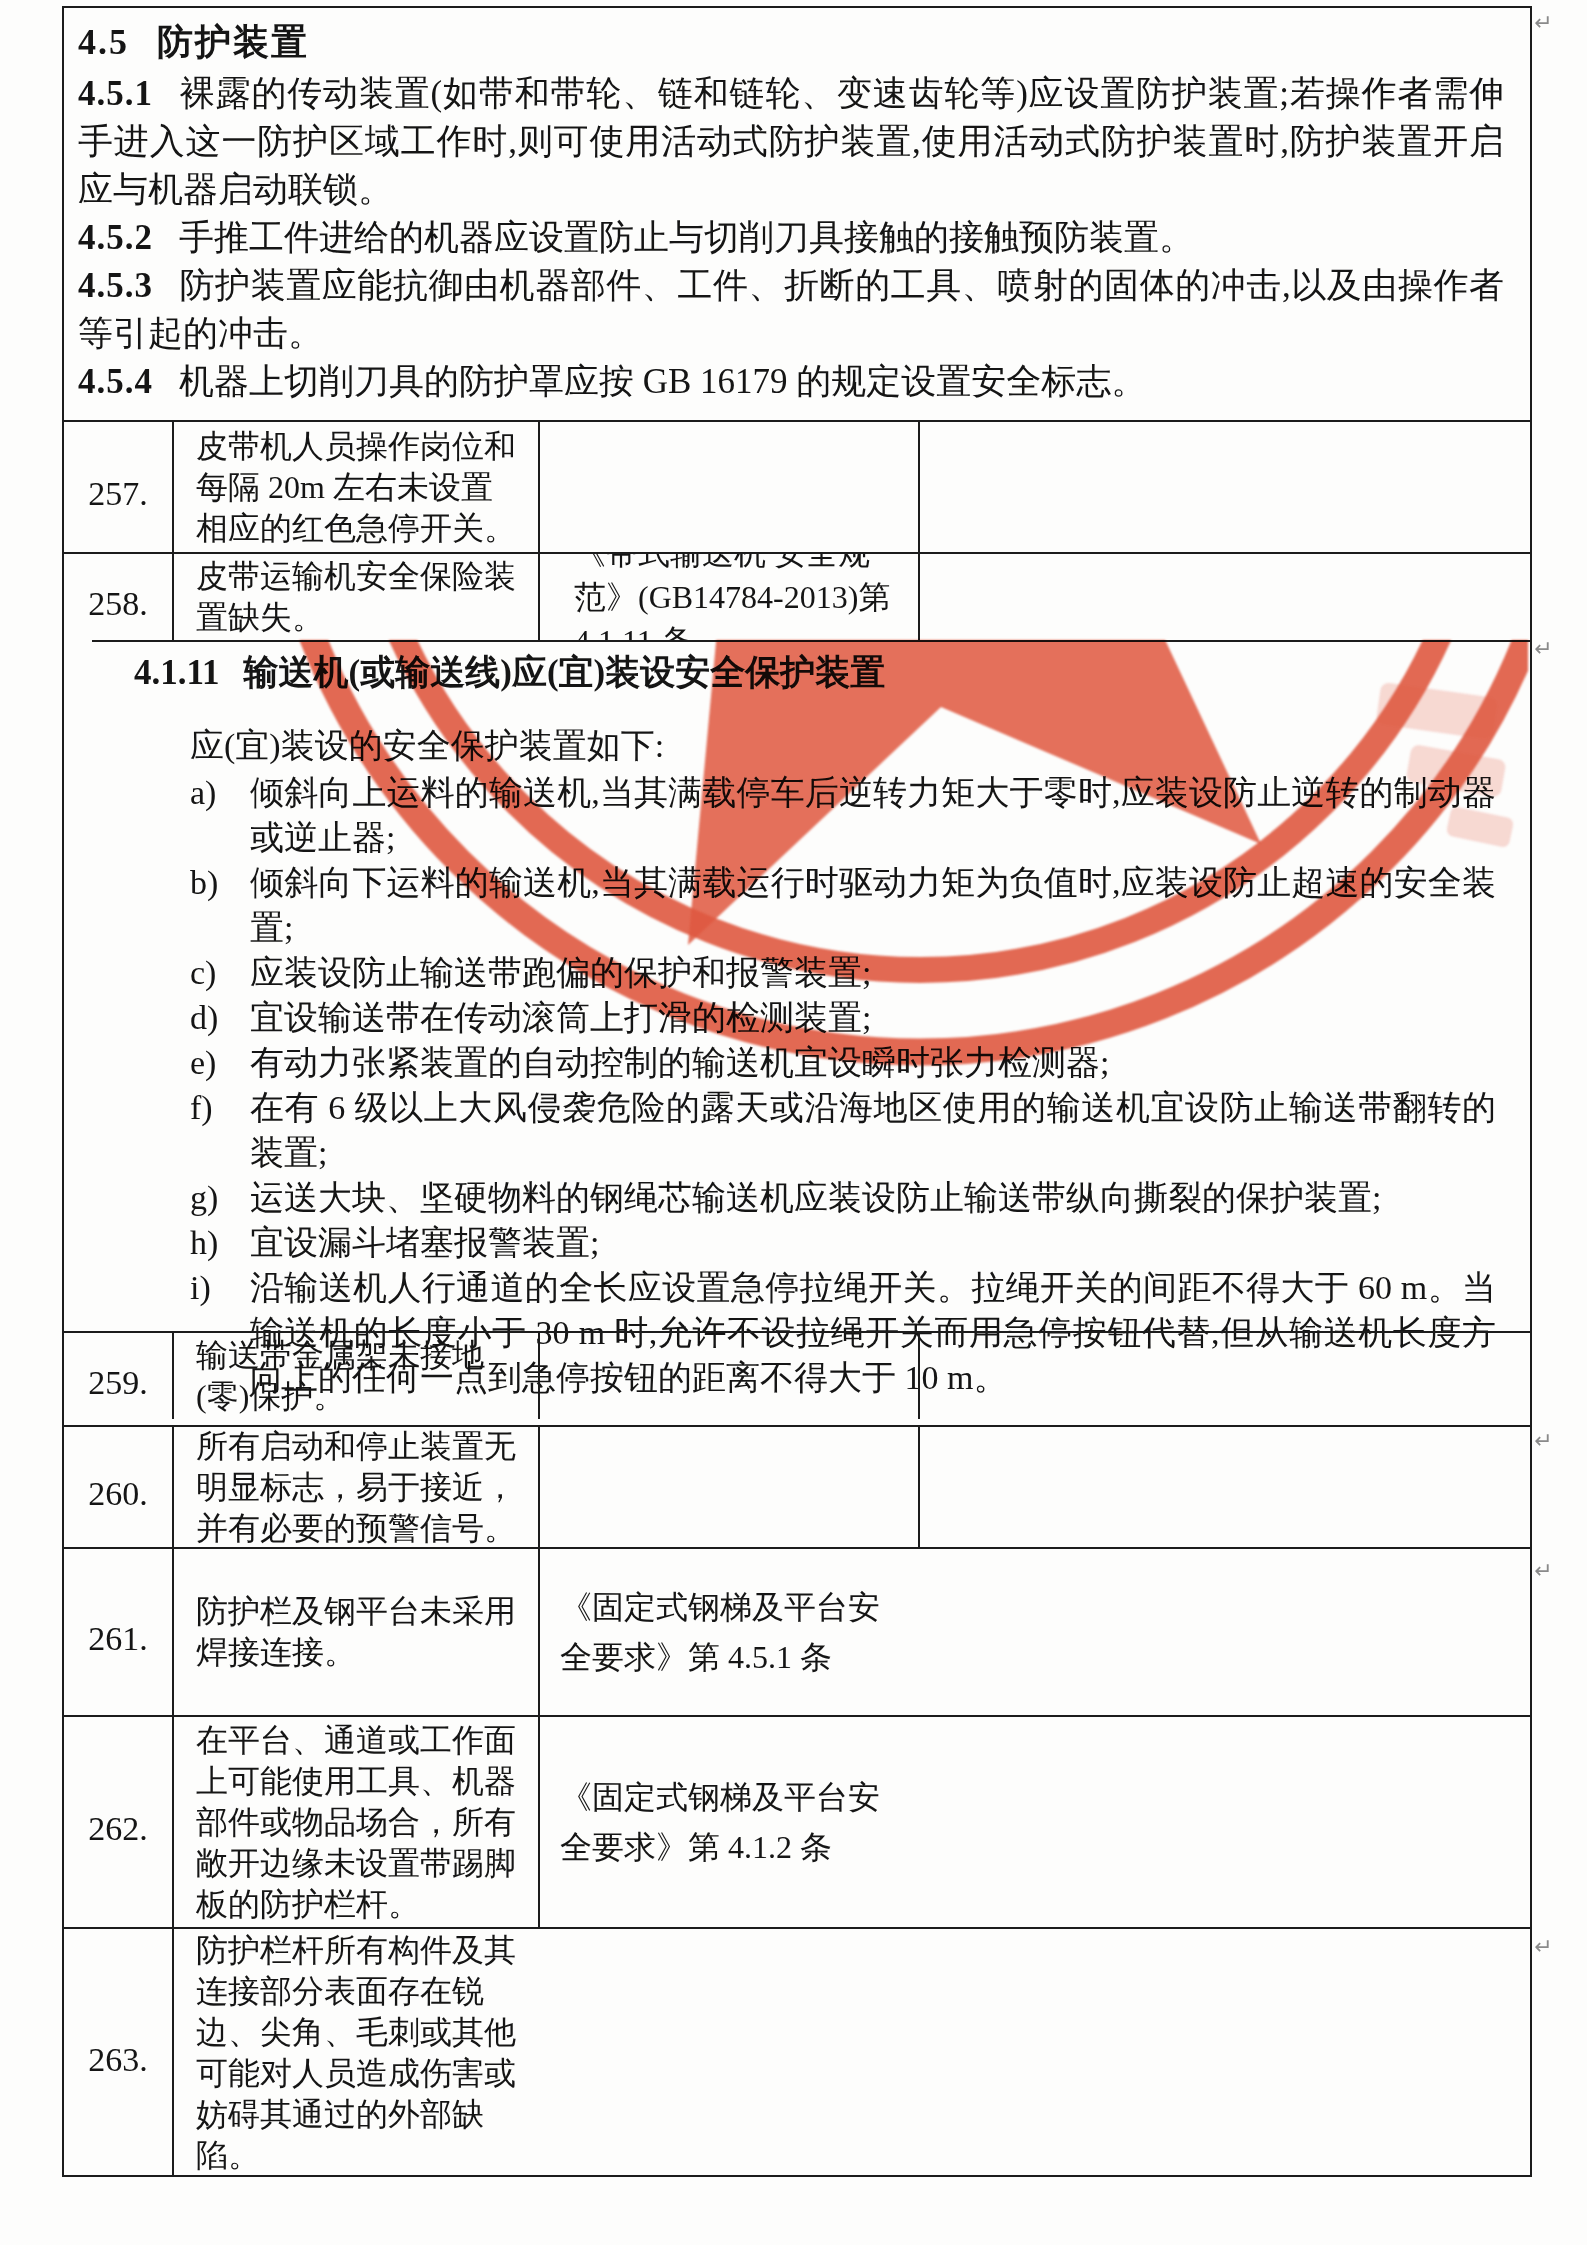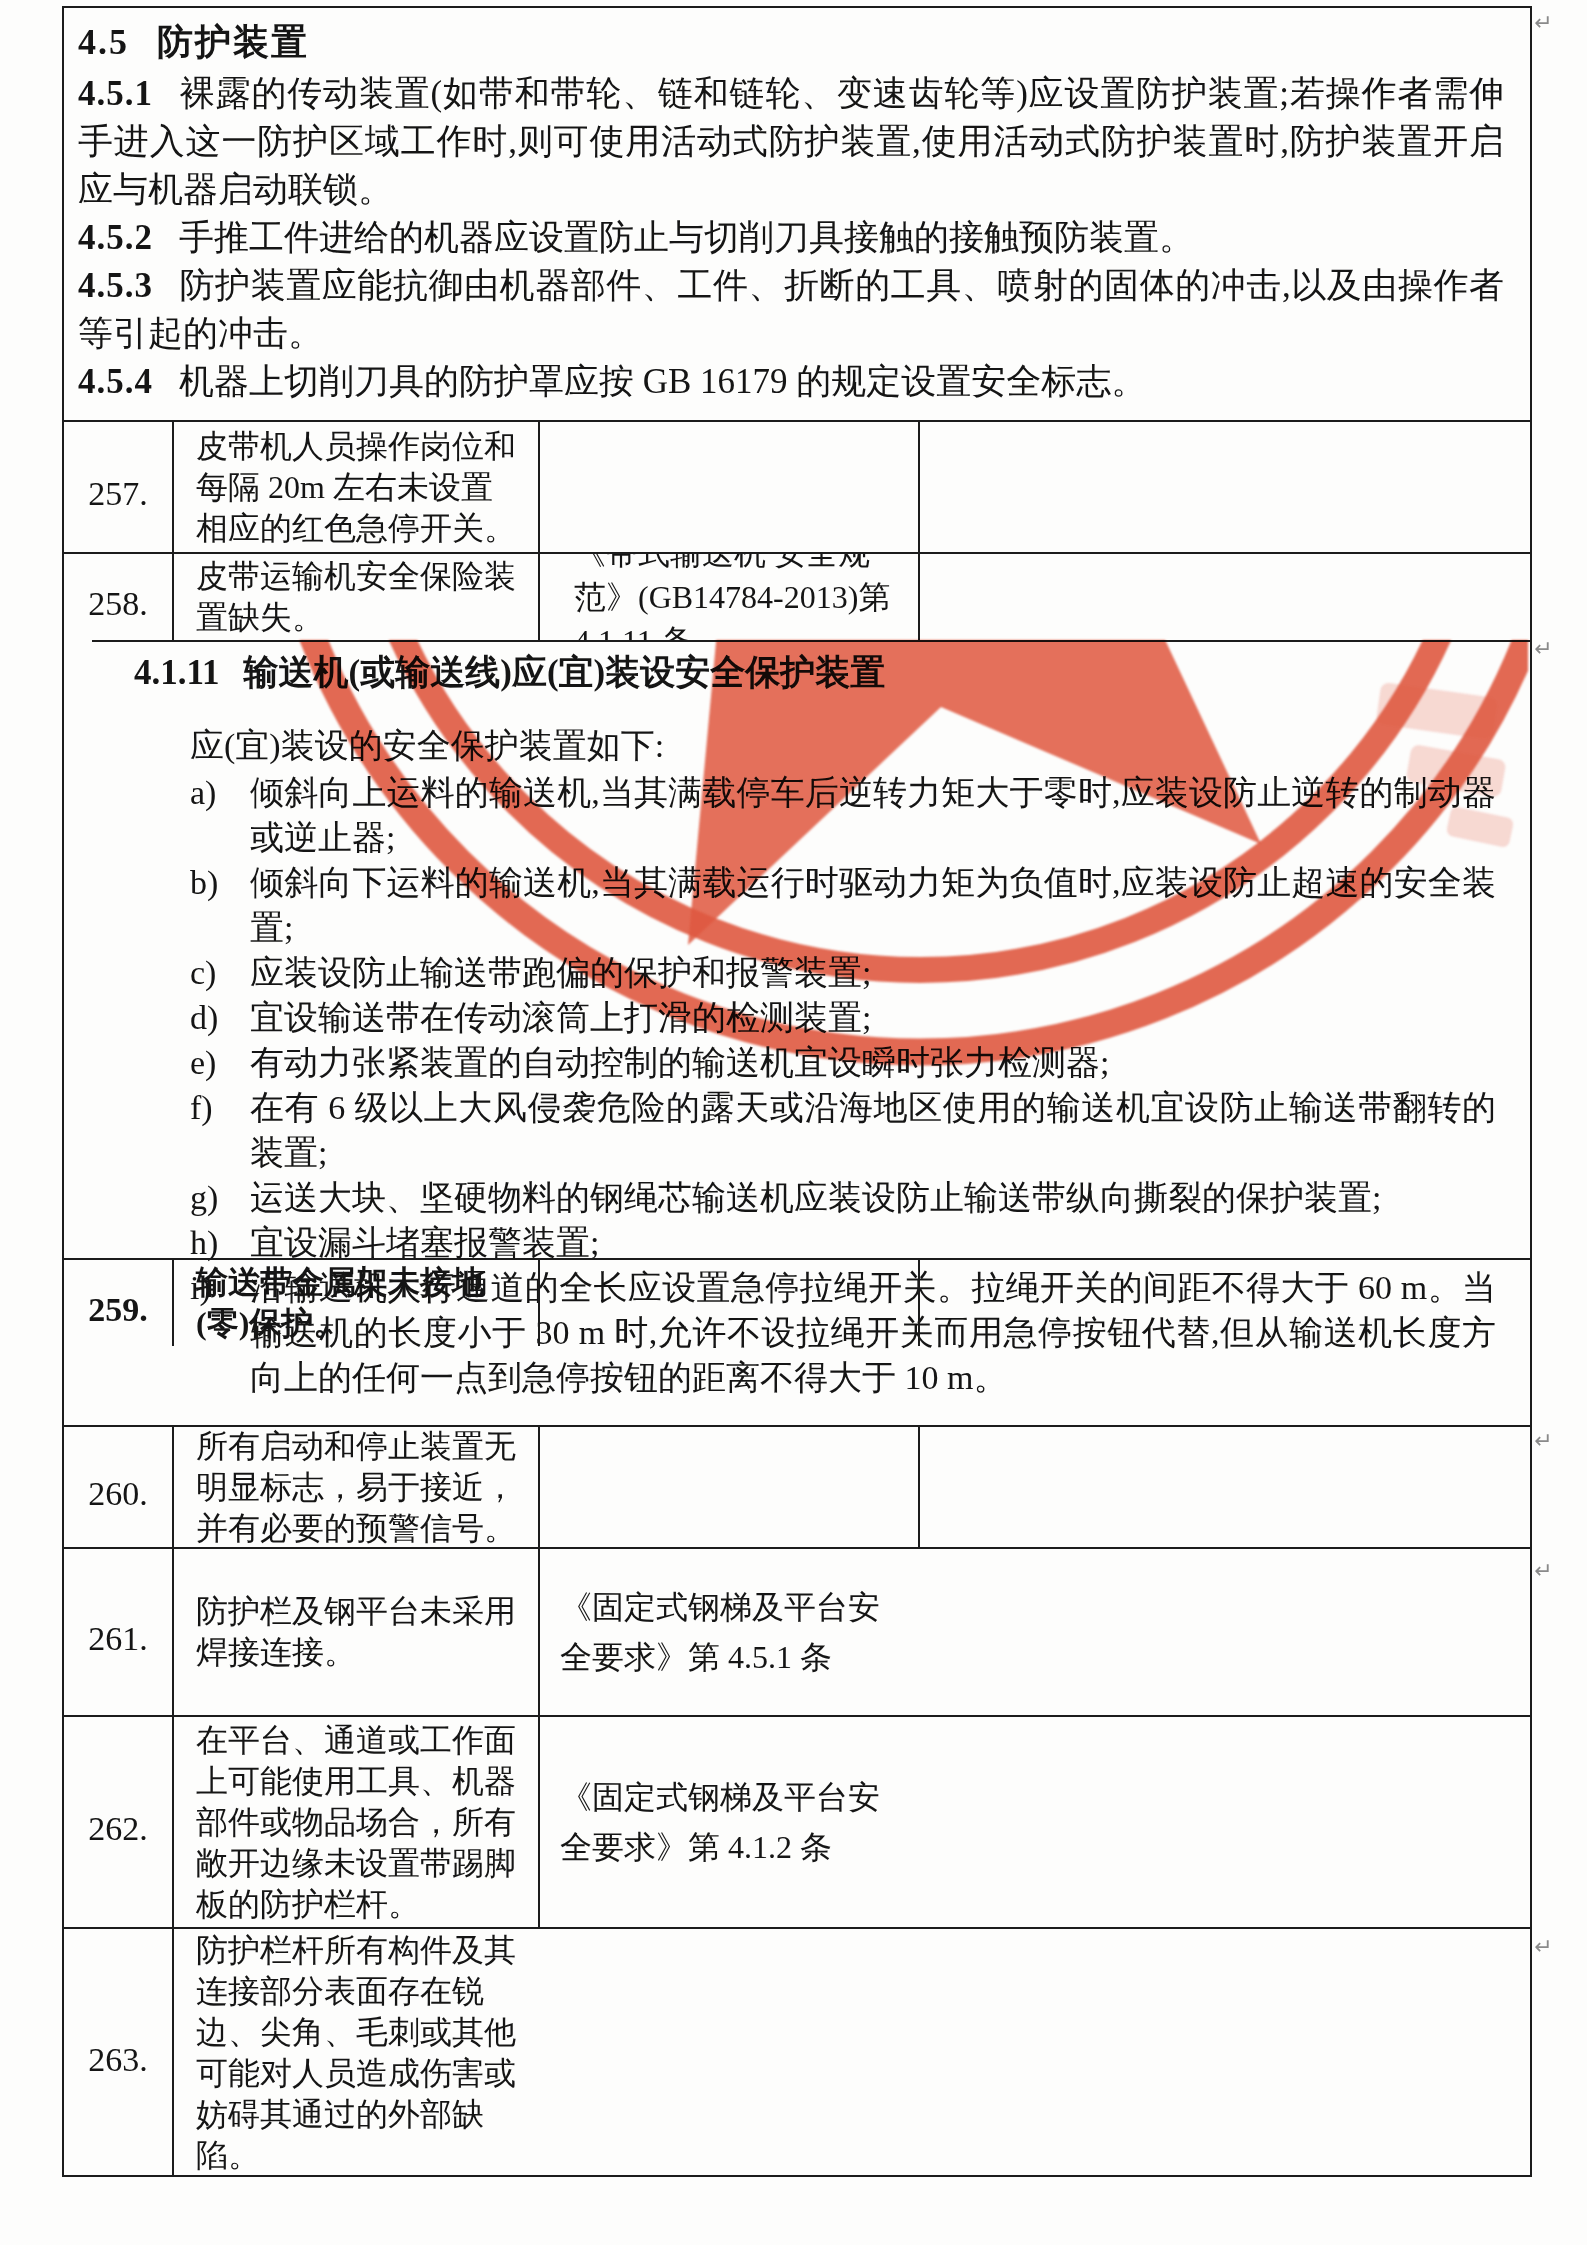--- a/index.html
+++ b/index.html
@@ -143,21 +143,21 @@
       <div class="ex-item">
           <span class="ex-label">h)</span>
           <span class="ex-text">宜设漏斗堵塞报警装置;</span>
         </div>
       <div class="ex-item">
           <span class="ex-label">i)</span>
           <span class="ex-text">沿输送机人行通道的全长应设置急停拉绳开关。拉绳开关的间距不得大于 60 m。当输送机的长度小于 30 m 时,允许不设拉绳开关而用急停按钮代替,但从输送机长度方向上的任何一点到急停按钮的距离不得大于 10 m。</span>
         </div>
     </div>
 
-    <div class="trow" style="top:1250px;height:88px;font-weight:bold;">
+    <div class="trow" style="top:1323px;height:88px;">
       <div class="cell c1">
           <span>259.</span>
         </div>
       <div class="cell c2">
           <span>输送带金属架未接地(零)保护。</span>
         </div>
       <div class="cell c3">
           <span></span>
         </div>
       <div class="cell c4"><span></span></div>

